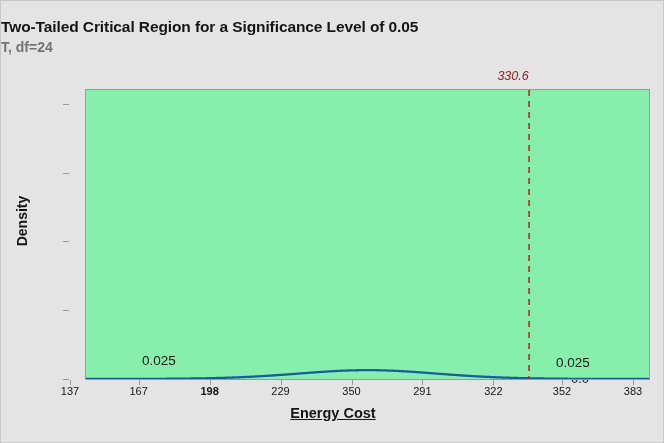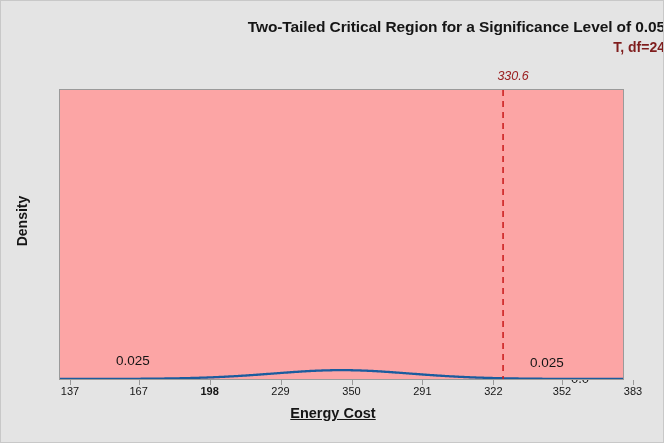--- a/index.html
+++ b/index.html
@@ -17,44 +17,44 @@
     background: #e4e4e4;
     box-sizing: border-box;
     border: 1px solid #c8c8c8;
     overflow: hidden;
   }
   #title-block {
     position: absolute;
     left: 0;
     top: 16px;
     width: 664px;
-    text-align: right;
+    text-align: left;
     line-height: 20px;
   }
   #chart-title {
     display: block;
     font-size: 15.5px;
     font-weight: bold;
     color: #151515;
     letter-spacing: -0.1px;
   }
   #chart-subtitle {
     display: block;
     font-size: 14px;
     font-weight: bold;
-    color: #7f1d1d;
+    color: #737373;
   }
   
   #plot-panel {
     position: absolute;
-    left: 58px;
+    left: 84px;
     top: 88px;
     width: 565px;
     height: 291px;
-    background: #fca5a5;
+    background: #86efac;
     border: 1px solid #9a9a9a;
     box-sizing: border-box;
   }
   #plot-svg {
     position: absolute;
     left: 0;
     top: 0;
     display: block;
   }
   

